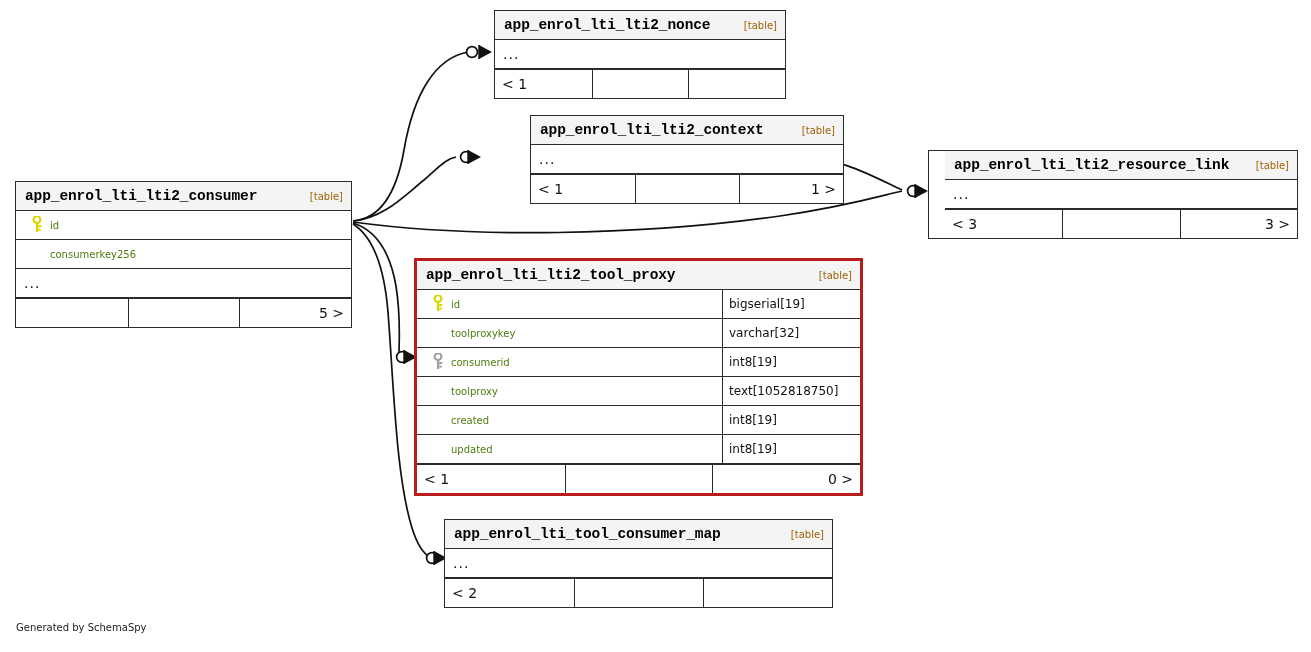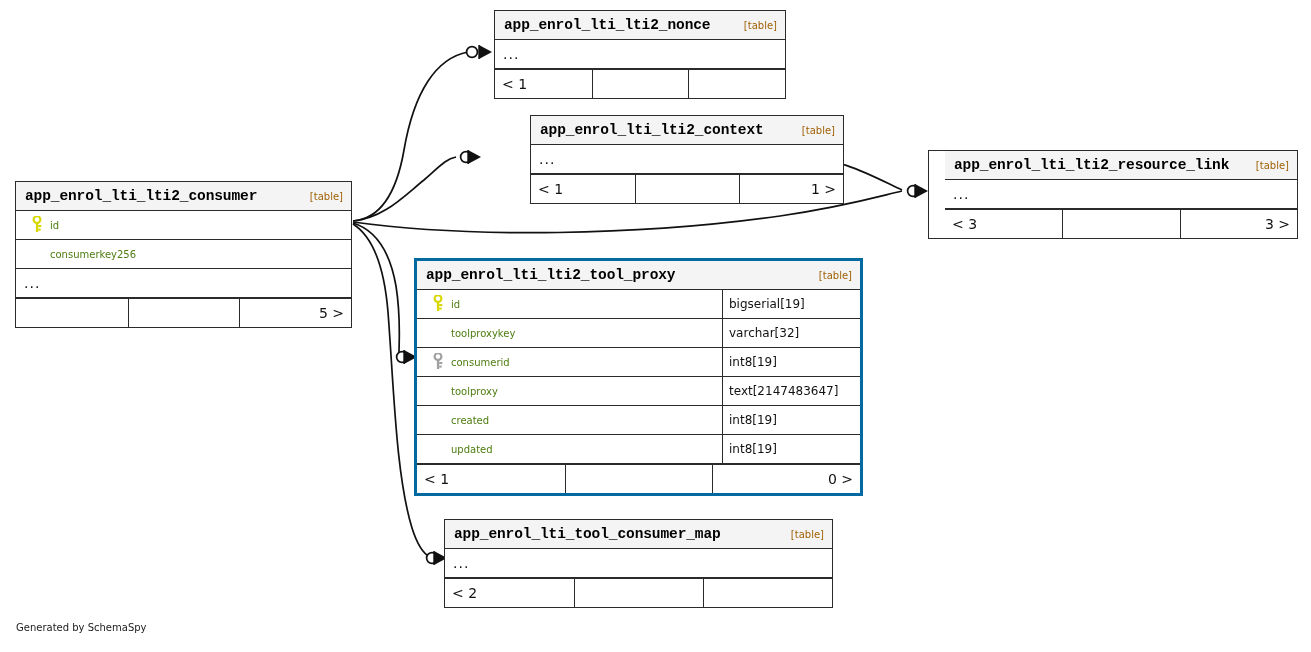--- a/index.html
+++ b/index.html
@@ -13,21 +13,21 @@
   #edges{position:absolute;left:0;top:0;width:1311px;height:652px;pointer-events:none;}
 
   .tbl{
     position:absolute;
     background:#ffffff;
     border:1px solid #2b2b2b;
     box-sizing:border-box;
     display:flex;flex-direction:column;
     z-index:3;
   }
-  .tbl.focal{border:3px solid #0369a1;justify-content:space-between;}
+  .tbl.focal{border:3px solid #b91c1c;justify-content:space-between;}
 
   .thead{
     background:#f4f4f4;
     border-bottom:1px solid #2b2b2b;
     height:29px;
     display:flex;align-items:center;justify-content:space-between;
     padding:0 8px 0 9px;
     box-sizing:border-box;
   }
   .tname{
@@ -243,21 +243,21 @@
             </span>
             <span>consumerid</span>
           </span>
           <span class="ctype" style="width:138px">int8[19]</span>
         </div>
         <div class="row">
           <span class="cname">
             <span class="indent"></span>
             <span>toolproxy</span>
           </span>
-          <span class="ctype" style="width:138px">text[2147483647]</span>
+          <span class="ctype" style="width:138px">text[1052818750]</span>
         </div>
         <div class="row">
           <span class="cname">
             <span class="indent"></span>
             <span>created</span>
           </span>
           <span class="ctype" style="width:138px">int8[19]</span>
         </div>
         <div class="row">
           <span class="cname">

